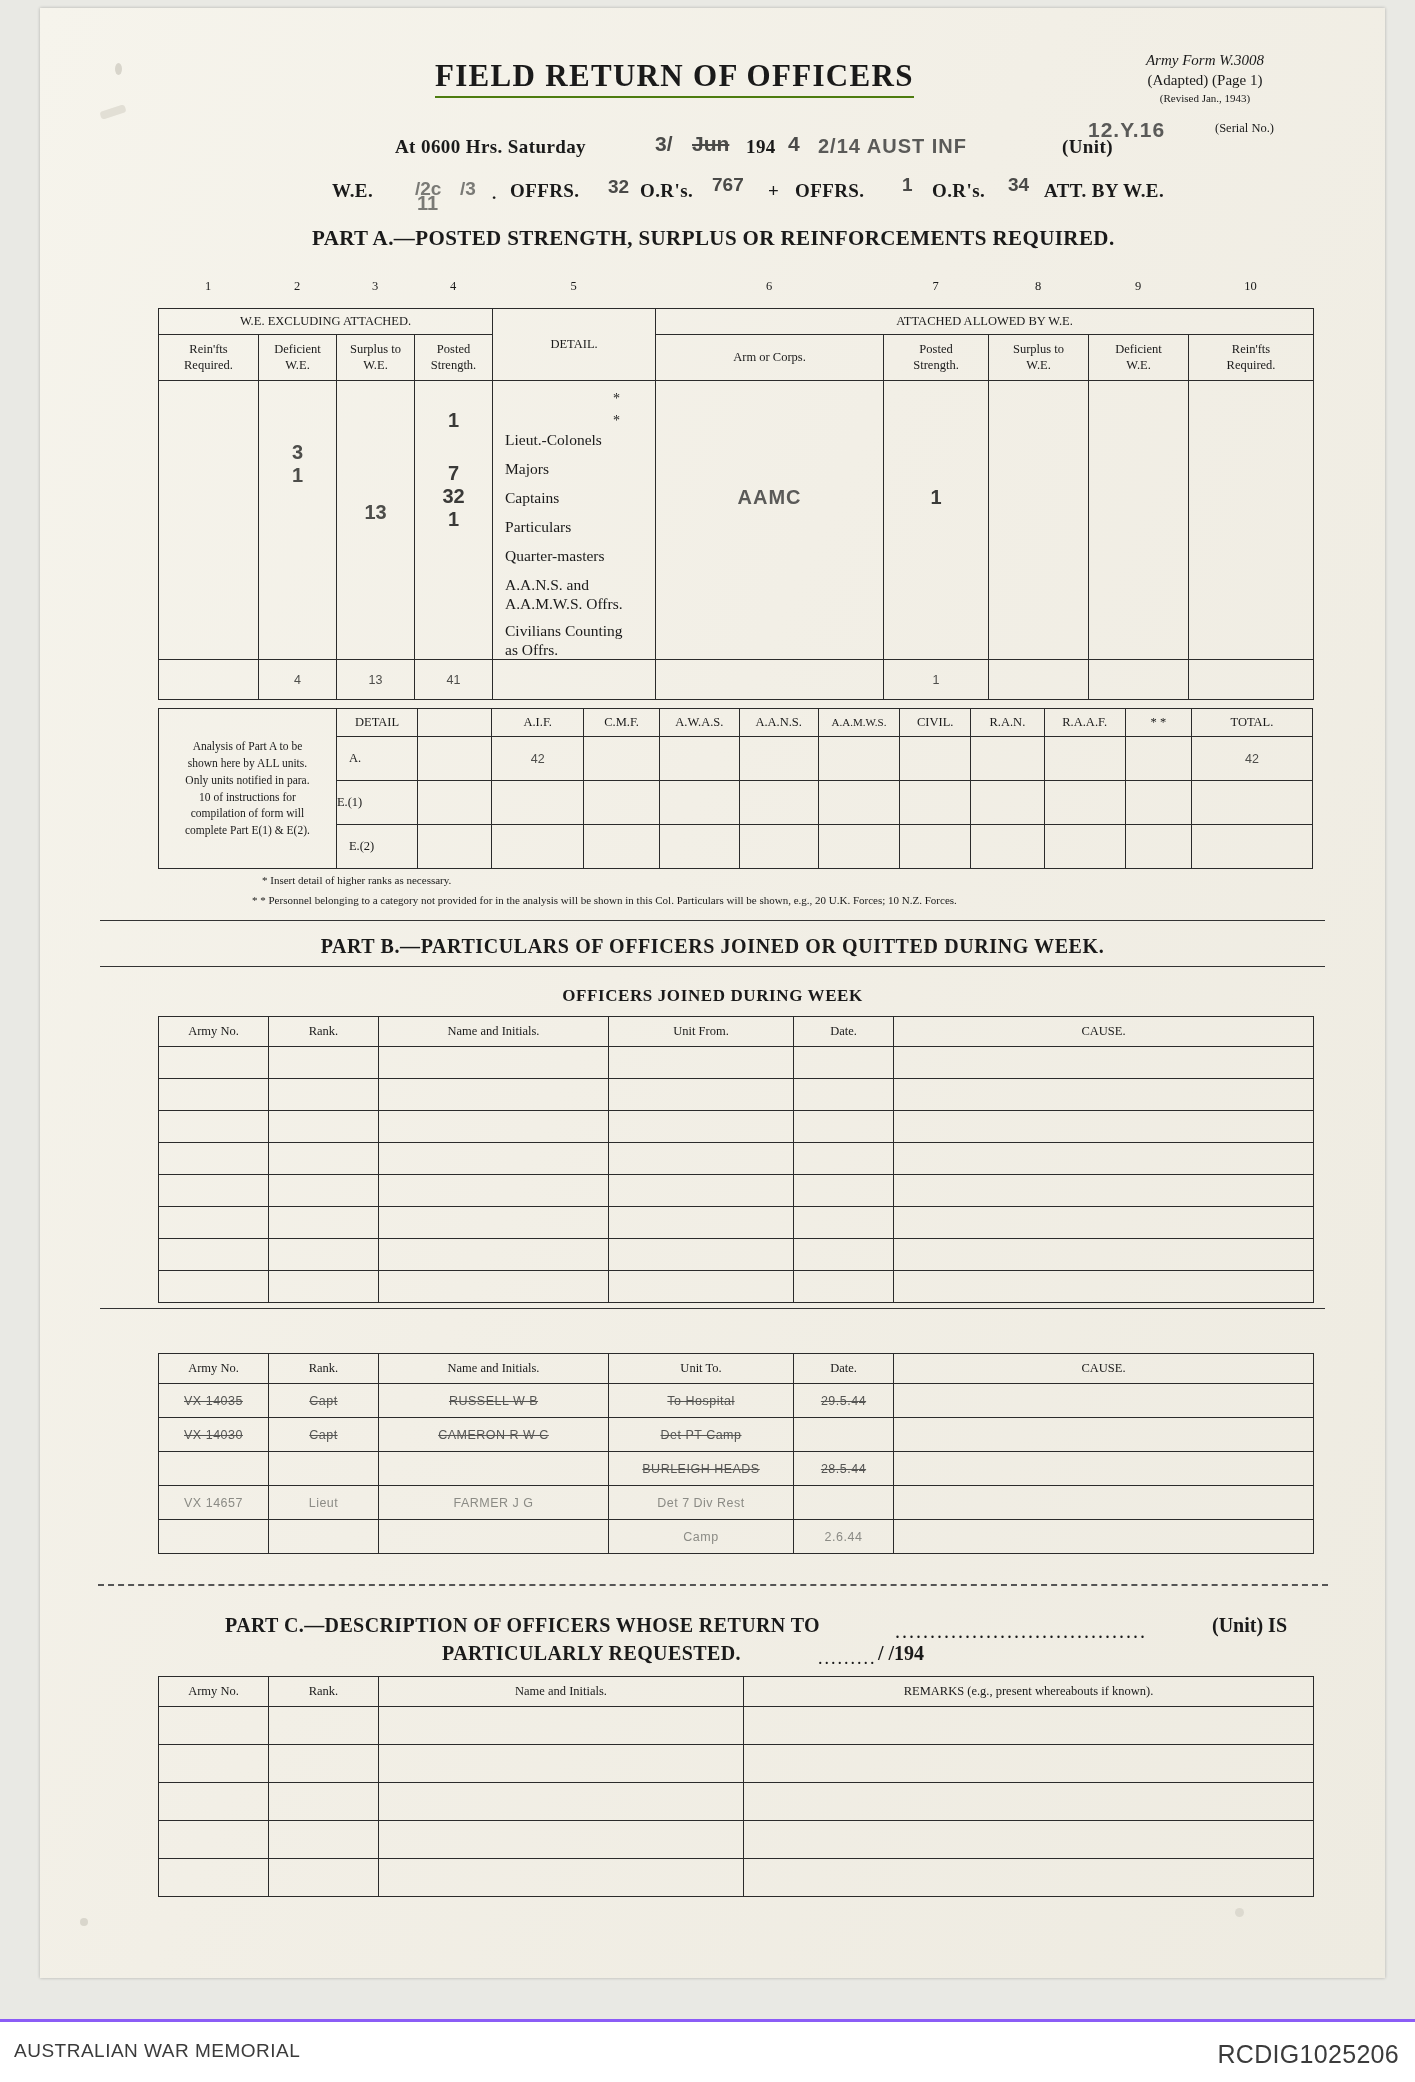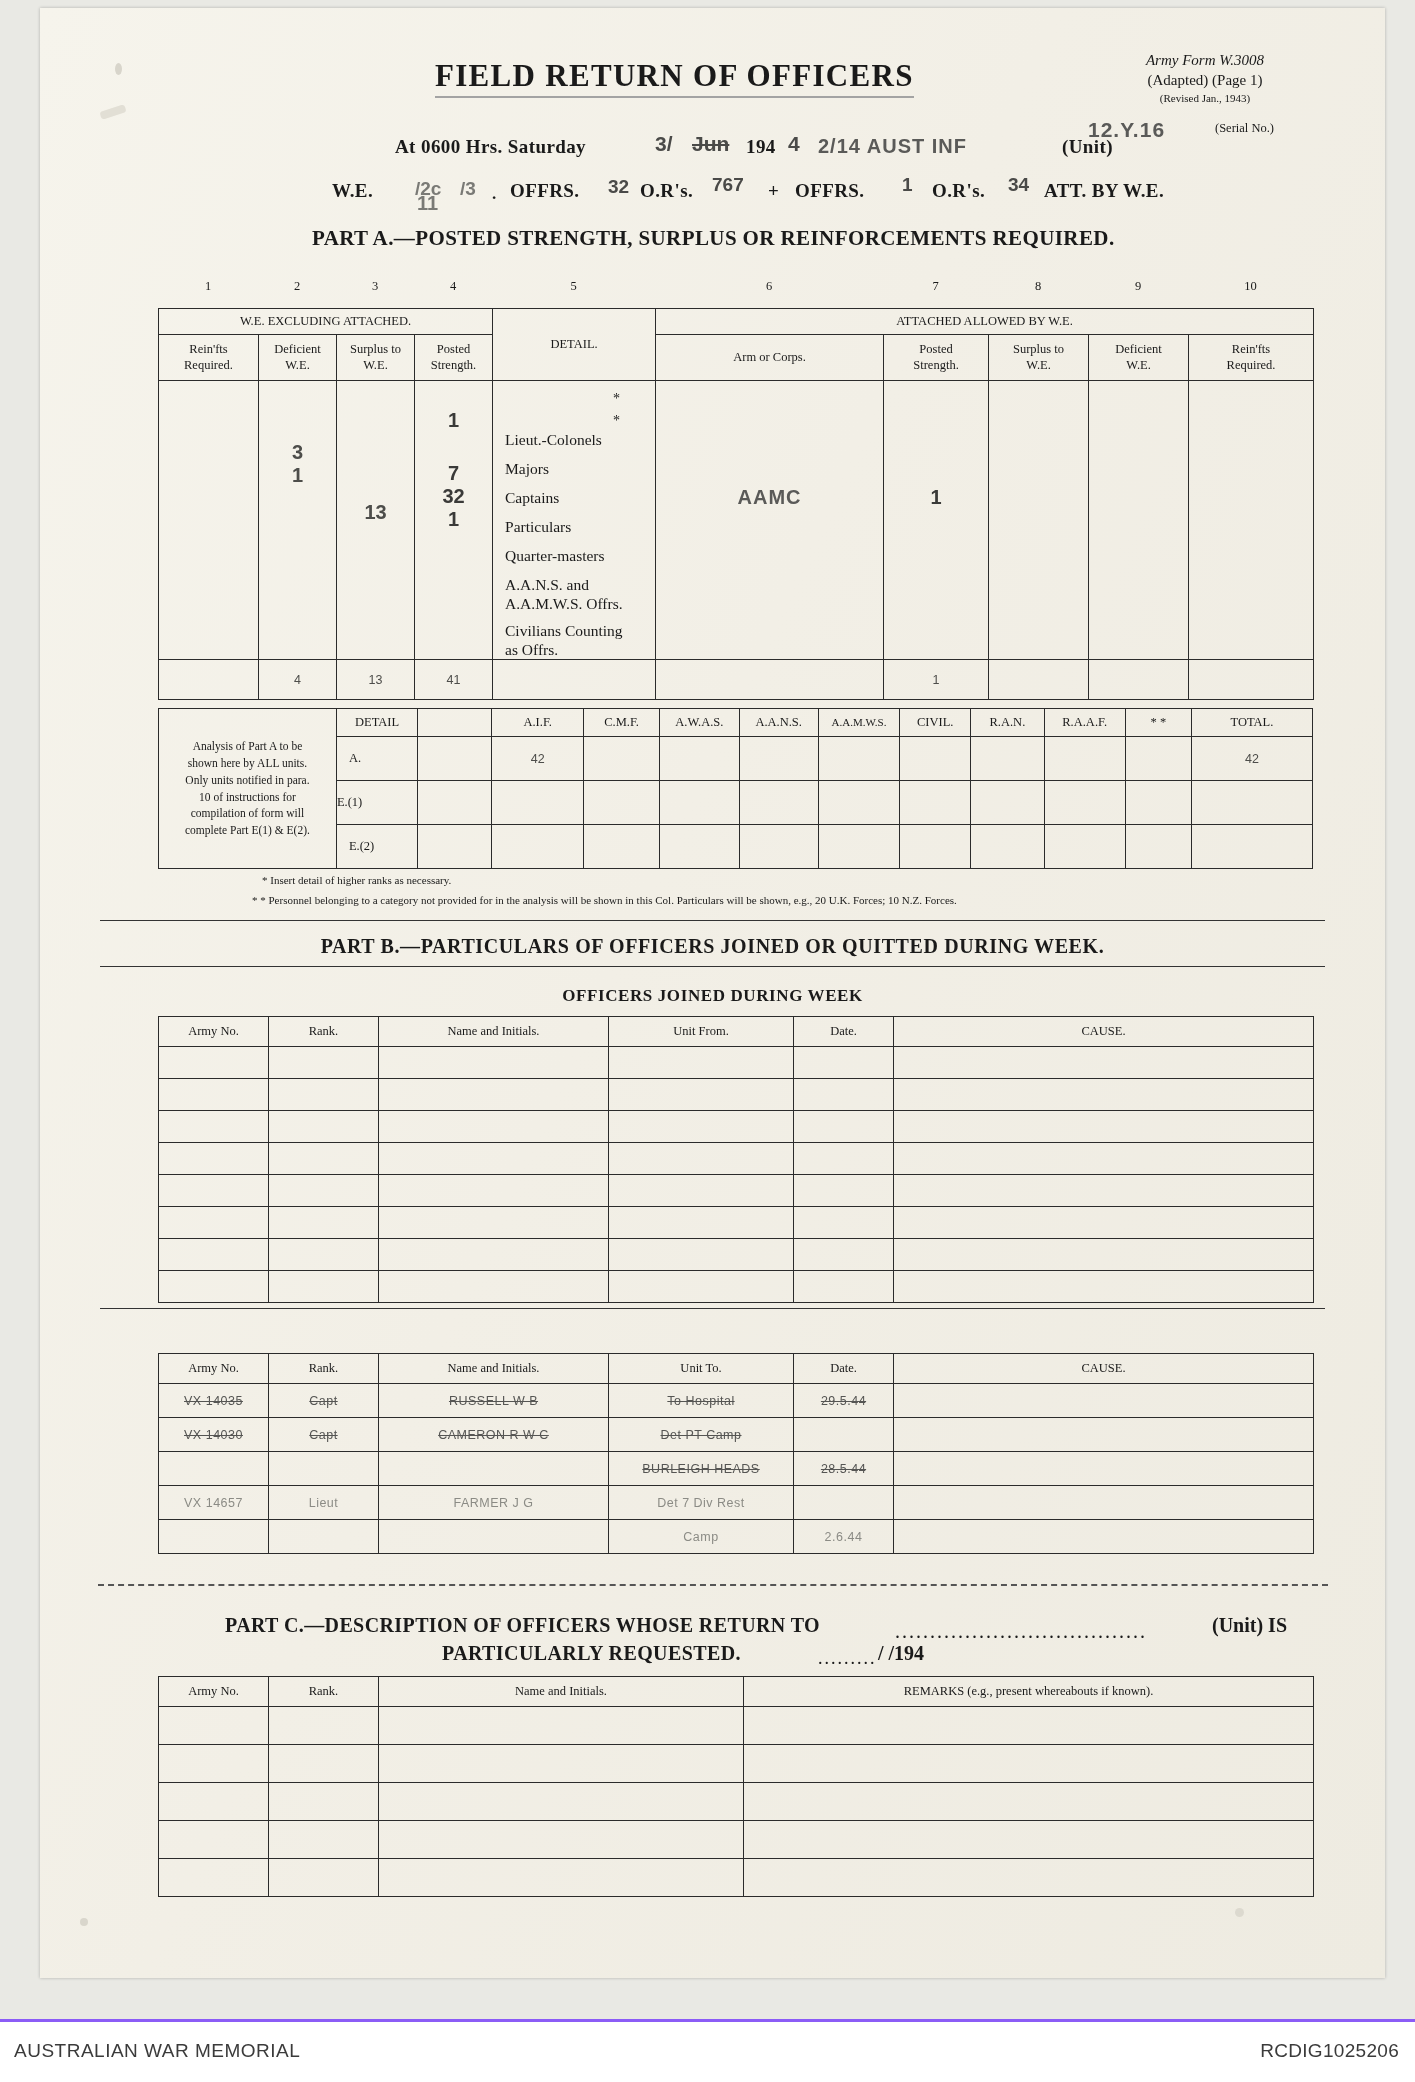--- a/index.html
+++ b/index.html
@@ -54,32 +54,32 @@
     font-family: "Liberation Sans", sans-serif;
     font-size: 19px;
     letter-spacing: 0.5px;
     color: #3b3b3b;
   }
   #footer .right {
     position: absolute;
     right: 16px;
     top: 18px;
     font-family: "Liberation Sans", sans-serif;
-    font-size: 19px;
+    font-size: 25px;
     letter-spacing: 0.3px;
     color: #3b3b3b;
     margin-left: 40px;
   }
   
   .t { position: absolute; }
   .title {
     font-size: 31px;
     font-weight: bold;
     letter-spacing: 1.3px;
-    border-bottom: 2px solid #a3a3a3;
+    border-bottom: 2px solid #4d7c0f;
     padding-bottom: 2px;
   }
   .formref {
     font-size: 15px;
     text-align: center;
     line-height: 1.35;
   }
   .small { font-size: 12.5px; }
   .tiny { font-size: 11px; }
   .hdr-line { font-size: 19px; font-weight: bold; letter-spacing: 0.4px; }

